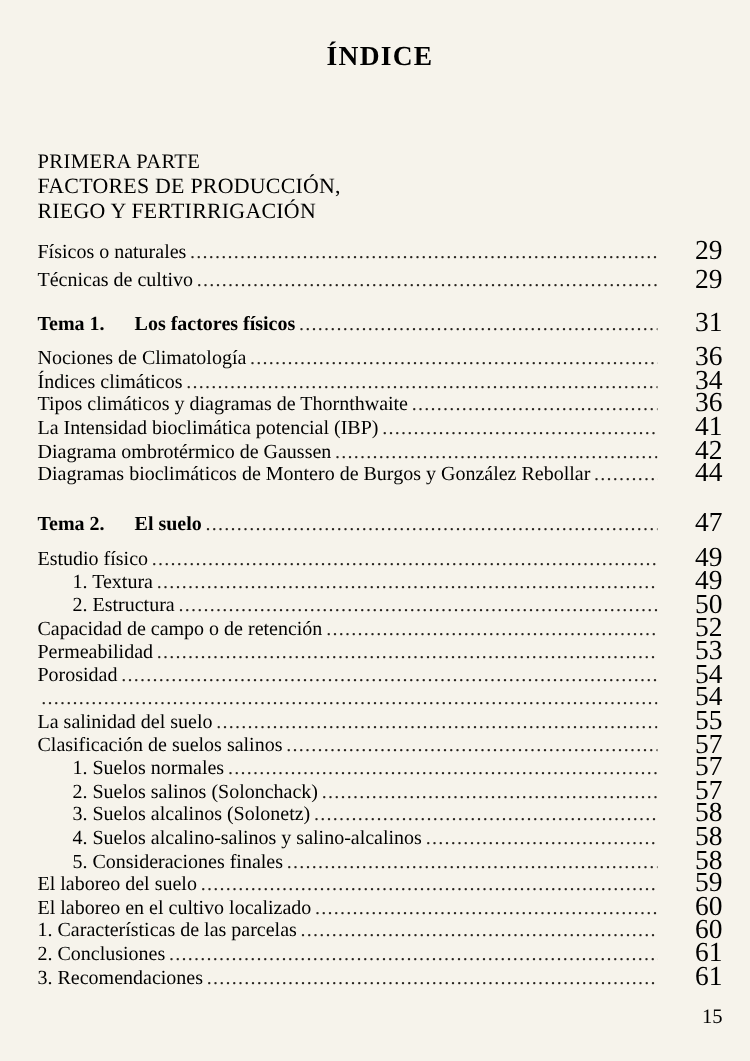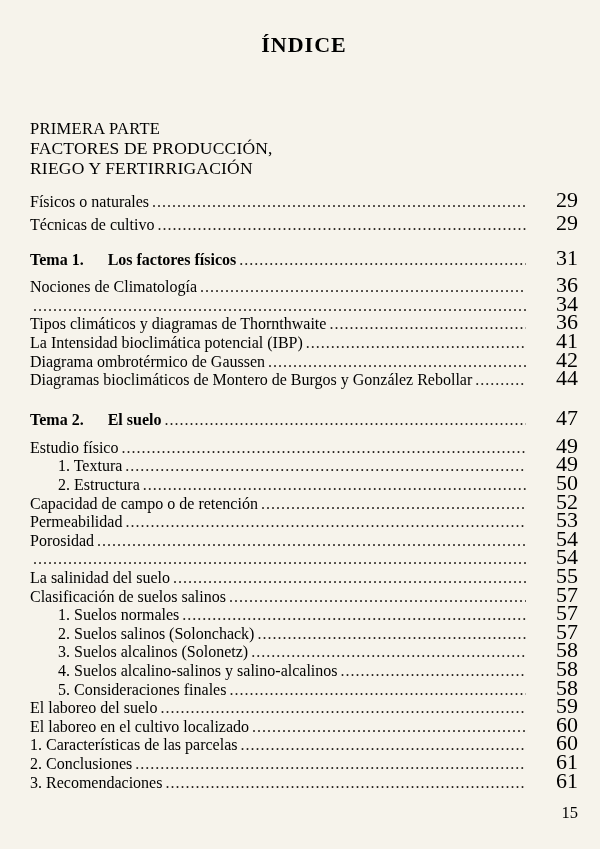--- a/index.html
+++ b/index.html
@@ -115,20 +115,21 @@
           <span class="label">Los factores físicos</span>
           <span class="dots"></span>
           <span class="pagenum">31</span>
         </div>
         <div class="row">
           <span class="label">Nociones de Climatología</span>
           <span class="dots"></span>
           <span class="pagenum">36</span>
         </div>
         <div class="row">
+          <span class="label">Índices climáticos</span>
           <span class="dots"></span>
           <span class="pagenum">34</span>
         </div>
         <div class="row">
           <span class="label">Tipos climáticos y diagramas de Thornthwaite</span>
           <span class="dots"></span>
           <span class="pagenum">36</span>
         </div>
         <div class="row">
           <span class="label">La Intensidad bioclimática potencial (IBP)</span>

